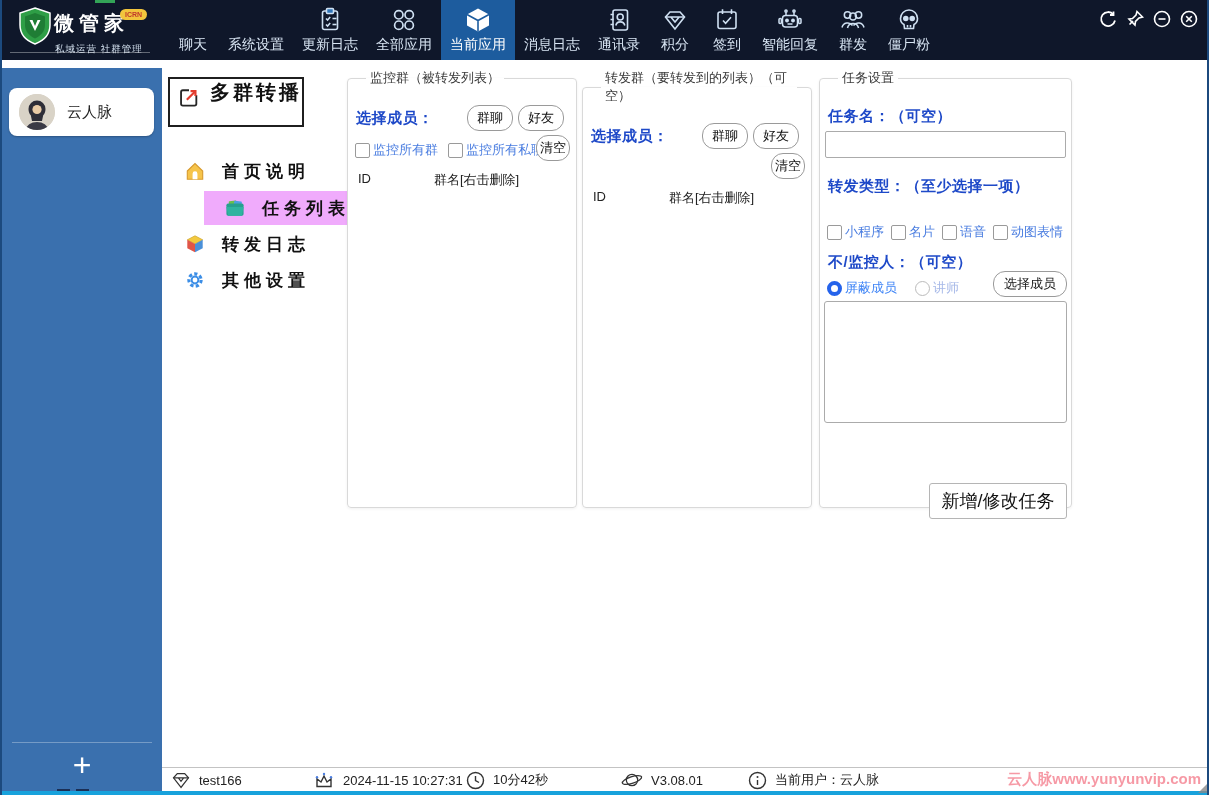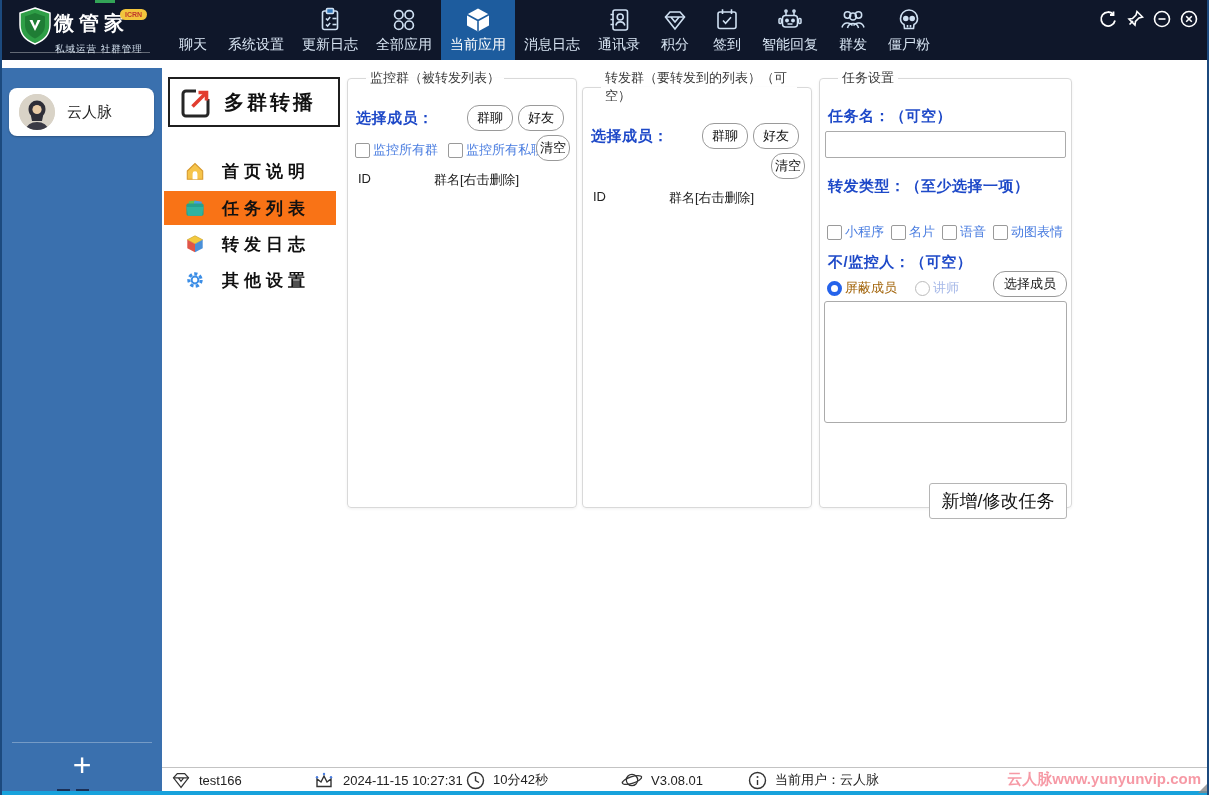--- a/index.html
+++ b/index.html
@@ -36,25 +36,25 @@
   .side-divider { position:absolute; left:10px; right:10px; bottom:52px; height:1px; background:rgba(255,255,255,.3); }
   .side-add { position:absolute; left:0; right:0; bottom:8px; height:44px; color:#fff; font-size:32px; font-weight:200;
               display:flex; align-items:center; justify-content:center; cursor:pointer; }
   .clipped-artifact { position:absolute; left:55px; bottom:0; height:6px; display:flex; gap:6px; }
   .clipped-artifact span { display:block; width:13px; height:6px; background:#1b2f55; }
 
   
   .content { position:absolute; left:160px; top:0; right:0; bottom:0; background:#fff; }
 
   
-  .app-box { position:absolute; left:6px; top:17px; width:172px; height:50px; border:2px solid #1f1f1f; background:#fff;
-             display:flex; align-items:center; padding-left:8px; }
+  .app-box { position:absolute; left:6px; top:17px; width:136px; height:50px; border:2px solid #1f1f1f; background:#fff;
+             display:flex; padding-left:8px; }
   .app-box .atitle { font-size:20px; font-weight:bold; color:#111; letter-spacing:3px; margin-left:10px; white-space:nowrap; }
   .menu-item { position:absolute; left:2px; width:172px; height:34px; display:flex; align-items:center; cursor:pointer; }
-  .menu-item.selected { background:#f97316; }
+  .menu-item.selected { background:#f0abfc;margin-left:40px; }
   .menu-item .mico { width:22px; height:22px; margin-left:20px; }
   .menu-item .mlabel { margin-left:16px; font-size:17px; font-weight:bold; color:#111; letter-spacing:5px; white-space:nowrap; }
 
   
   fieldset { position:absolute; top:9px; height:439px; border:1px solid #d9d9d9; border-radius:4px; background:#fff;
              padding:4px 14px; box-shadow:0 1px 3px rgba(0,0,0,.06); }
   legend { font-size:13px; color:#3a3a3a; padding:0 4px; margin-left:4px; }
   #fs1 { left:185px; width:230px; }
   #fs2 { left:420px; width:230px; }
   #fs3 { left:657px; width:253px; }
@@ -81,21 +81,21 @@
   .tp-type { position:absolute; left:8px; top:90px; }
   .cb-row1 { position:absolute; left:7px; top:112px; right:2px; display:flex; align-items:center; }
   .cb-row2 { position:absolute; left:7px; top:136px; right:2px; display:flex; align-items:center; }
   .cb-row1 .cbwrap, .cb-row2 .cbwrap { display:flex; align-items:center; margin-right:7px; }
   .tp-monitor { position:absolute; left:8px; top:166px; }
   .radio-row { position:absolute; left:7px; top:188px; right:4px; height:26px; display:flex; align-items:center; }
   .radio { width:15px; height:15px; border-radius:50%; flex:0 0 auto; cursor:pointer; }
   .radio.on { border:4.5px solid #2563eb; background:#fff; }
   .radio.off { border:1px solid #bbb; background:#fff; }
   .radio-label { font-size:13px; margin-left:3px; white-space:nowrap; cursor:pointer; }
-  .rl-on { color:#a16207; }
+  .rl-on { color:#3b82f6; }
   .rl-off { color:#a7b9e8; }
   .btn-selmember { position:absolute; right:4px; top:184px; width:74px; height:26px; }
   .member-box { position:absolute; left:4px; top:214px; right:4px; height:122px; border:1px solid #ababab; border-radius:3px;
                 resize:none; font-family:inherit; font-size:13px; padding:4px; }
   .btn-more { position:absolute; left:4px; top:342px; right:4px; height:34px; font-size:15px; letter-spacing:6px; border-radius:3px; border-color:#b5b5b5; }
   .btn-submit { position:absolute; right:4px; top:396px; width:138px; height:36px; font-size:18px; border-radius:3px; border-color:#b5b5b5; }
 
   
   .statusbar { position:absolute; left:0; right:0; bottom:4px; height:24px; background:#fff; border-top:1px solid #c3c3c3; }
   .sb-item { position:absolute; top:0; height:24px; display:flex; align-items:center; gap:7px; }

